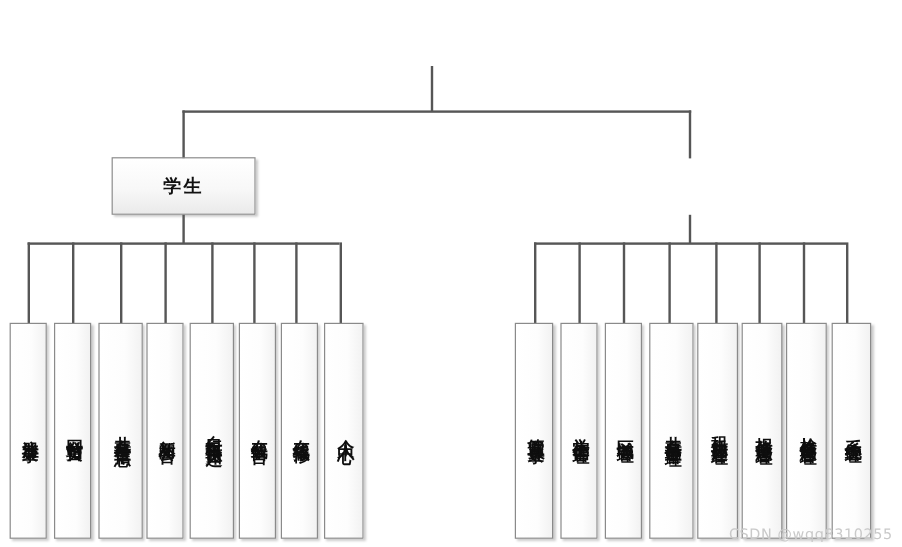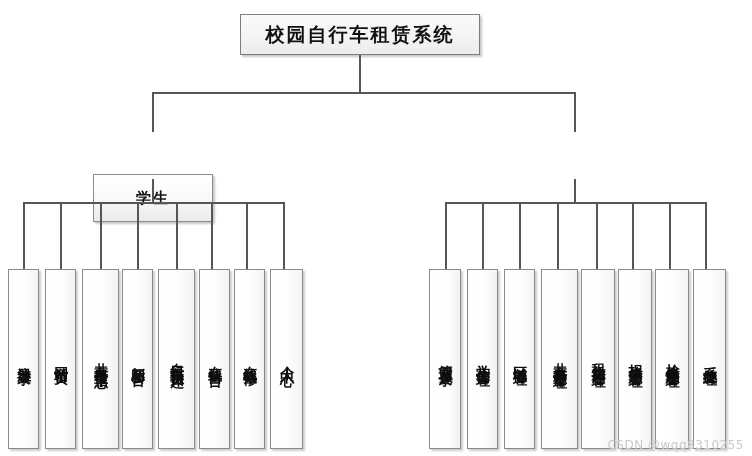--- a/index.html
+++ b/index.html
@@ -37,21 +37,21 @@
     font-size:19px;color:#111;letter-spacing:2px;font-weight:600;
     white-space:nowrap;
   }
 
   
   .box.mid{
     top:131px;width:120px;height:48px;
     background:linear-gradient(180deg,#ffffff 0%,#f8f8f8 55%,#eaeaea 100%);
   }
   .box.mid .lbl{font-size:15px;color:#111;letter-spacing:2px;font-weight:600;white-space:nowrap;}
-  .box.mid.student{left:93px;margin-top:43px;}
+  .box.mid.student{left:93px;}
   .box.mid.admin{left:515px;}
 
   
   .box.leaf{
     top:269px;height:180px;width:32px;
     background:linear-gradient(90deg,#ffffff 0%,#fdfdfd 60%,#f2f2f2 100%);
     border:1px solid #8a8a8a;
     box-shadow:2px 2px 2px rgba(0,0,0,0.20);
     align-items:center;justify-content:center;
   }
@@ -76,23 +76,20 @@
     letter-spacing:0.5px;
     user-select:none;
     white-space:nowrap;
   }
 </style>
 </head>
 <body>
 
 <div id="canvas">
 
-  <div class="box root">
-    <span class="lbl">校园自行车租赁系统</span>
-  </div>
 
   <div class="ln v" style="left:359px;top:55px;height:38px;"></div>
   <div class="ln h" style="left:152px;top:92px;width:424px;"></div>
   <div class="ln v" style="left:152px;top:92px;height:40px;"></div>
   <div class="ln v" style="left:574px;top:92px;height:40px;"></div>
 
   <div class="box mid student">
     <span class="lbl">学生</span>
   </div>
 

